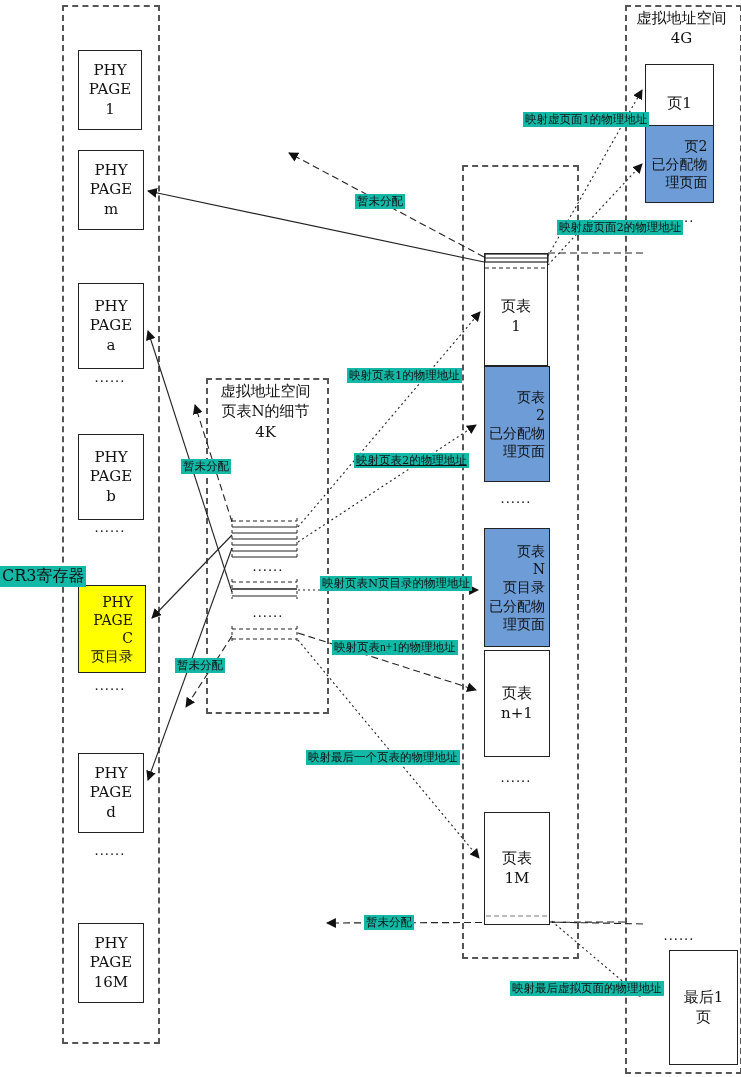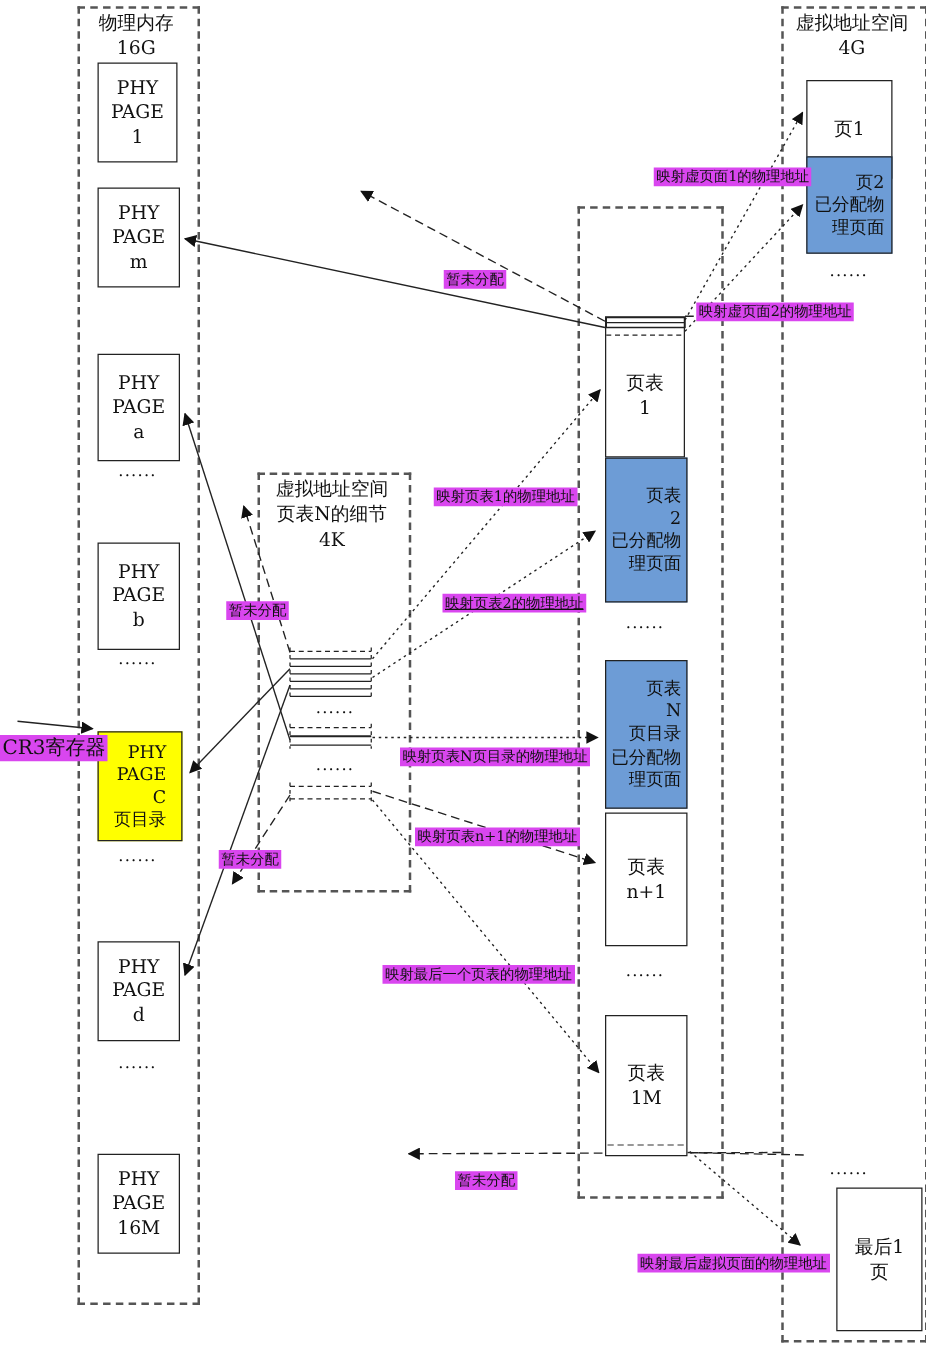--- a/index.html
+++ b/index.html
@@ -7,21 +7,21 @@
           font-family:"DejaVu Serif","Liberation Serif",serif;color:#111;}
   .container{position:absolute;border:2px dashed #555;background:transparent;z-index:1;}
   .svglayer{position:absolute;left:0;top:0;z-index:2;}
   .title{position:absolute;text-align:center;white-space:pre-line;font-size:15px;line-height:1.35;z-index:3;}
   .box{position:absolute;border:1.5px solid #222;background:#fff;display:flex;align-items:center;
        justify-content:center;text-align:center;white-space:pre-line;font-size:15px;line-height:1.28;z-index:3;}
   .box.small{font-size:14px;line-height:1.3;text-align:right;}
   .allocated{background:var(--allocated,#6d9cd6);}
   .highlight{background:var(--highlight,#ffff00);}
   .dots{position:absolute;font-size:13px;letter-spacing:1px;z-index:3;text-align:center;}
-  .label{position:absolute;font-size:11.5px;background:#d946ef;padding:0 2px;z-index:4;white-space:nowrap;margin-top:22px;}
+  .label{position:absolute;font-size:11.5px;background:#14b8a6;padding:0 2px;z-index:4;white-space:nowrap;}
 </style>
 </head>
 <body>
 
 <div id="canvas">
 
   <div class="container" style="left:62px;top:5px;width:94px;height:1035px;"></div>
   <div class="container" style="left:206px;top:378px;width:119px;height:332px;"></div>
   <div class="container" style="left:462px;top:165px;width:113px;height:790px;"></div>
   <div class="container" style="left:625px;top:5px;width:113px;height:1065px;"></div>
@@ -80,22 +80,20 @@
       <line x1="297" y1="579" x2="297" y2="599" stroke-dasharray="3 3"></line>
     </g>
     <g stroke="#222" stroke-width="1" fill="none">
       <line x1="232" y1="629" x2="297" y2="629" stroke-dasharray="4 3"></line>
       <line x1="232" y1="639" x2="297" y2="639" stroke-dasharray="4 3"></line>
       <line x1="232" y1="626" x2="232" y2="642" stroke-dasharray="3 3"></line>
       <line x1="297" y1="626" x2="297" y2="642" stroke-dasharray="3 3"></line>
     </g>
   </svg>
 
-  <div class="title" style="left:62px;top:8px;width:94px;">物理内存
-16G</div>
   <div class="box" style="left:78px;top:50px;width:62px;height:78px;">PHY
 PAGE
 1</div>
   <div class="box" style="left:78px;top:150px;width:64px;height:78px;">PHY
 PAGE
 m</div>
   <div class="box" style="left:78px;top:283px;width:64px;height:84px;">PHY
 PAGE
 a</div>
   <div class="dots" style="left:85px;top:370px;width:50px;">......</div>
@@ -160,19 +158,19 @@
 页</div>
 
   <div class="label" style="left:0px;top:566px;font-size:16px;">CR3寄存器</div>
   <div class="label" style="left:523px;top:112px;">映射虚页面1的物理地址</div>
   <div class="label" style="left:557px;top:220px;">映射虚页面2的物理地址</div>
   <div class="label" style="left:355px;top:194px;">暂未分配</div>
   <div class="label" style="left:347px;top:368px;">映射页表1的物理地址</div>
   <div class="label" style="left:354px;top:453px;text-decoration:underline;">映射页表2的物理地址</div>
   <div class="label" style="left:181px;top:459px;">暂未分配</div>
   <div class="label" style="left:320px;top:576px;">映射页表N页目录的物理地址</div>
-  <div class="label" style="left:332px;top:640px;">映射页表n+1的物理地址</div>
+  <div class="label" style="left:332px;top:640px;font-family:Liberation Serif, serif;">映射页表n+1的物理地址</div>
   <div class="label" style="left:175px;top:658px;">暂未分配</div>
   <div class="label" style="left:306px;top:750px;">映射最后一个页表的物理地址</div>
   <div class="label" style="left:364px;top:915px;">暂未分配</div>
   <div class="label" style="left:510px;top:981px;">映射最后虚拟页面的物理地址</div>
 
 </div>
 
 </body></html>

